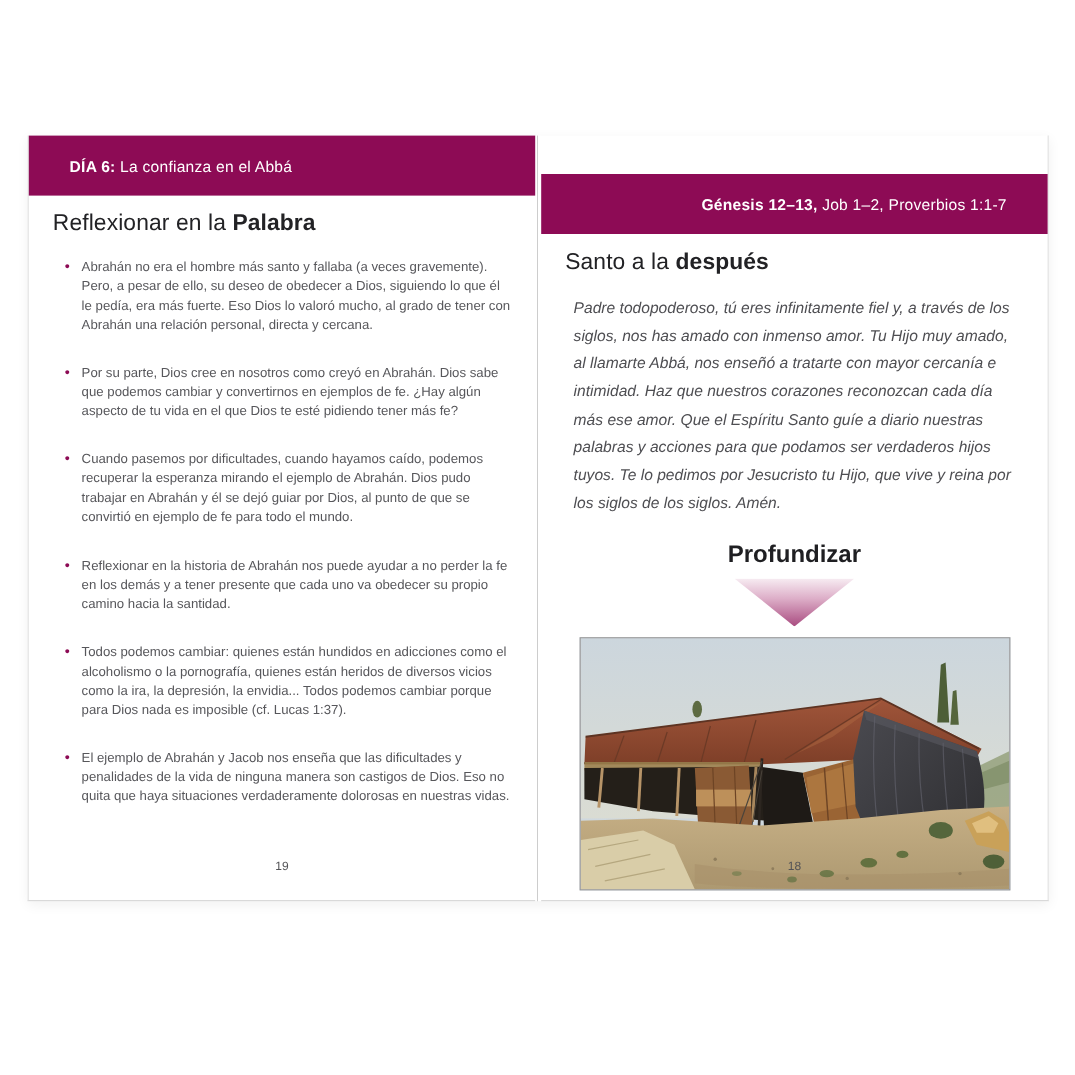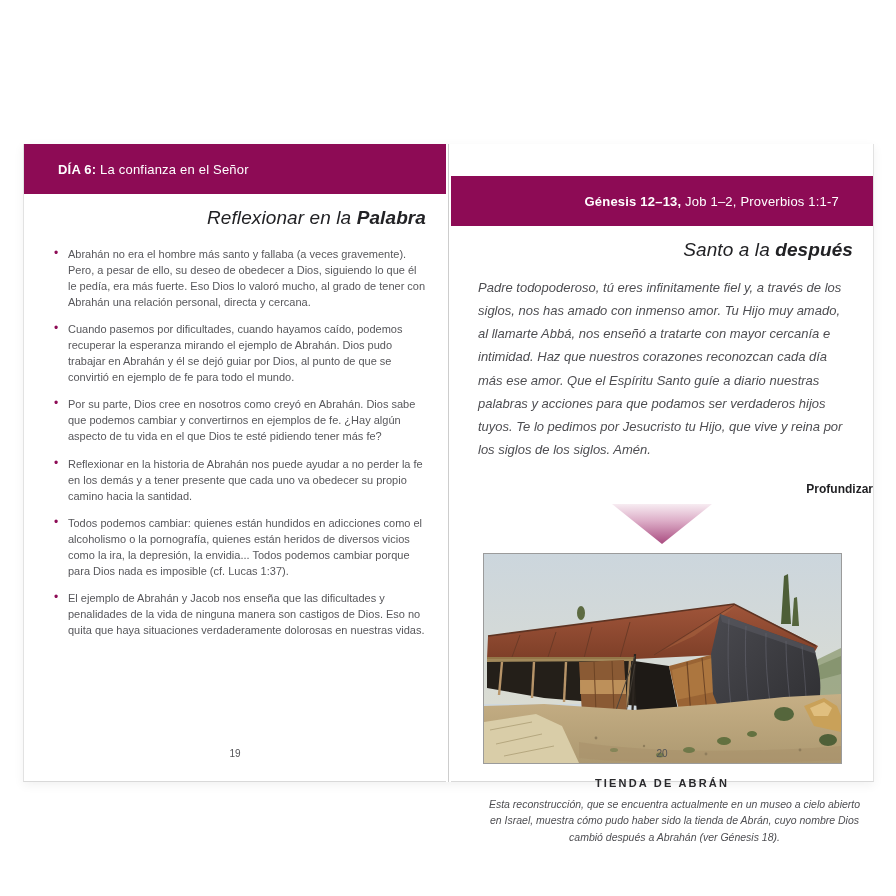--- a/index.html
+++ b/index.html
@@ -6,21 +6,21 @@
   * { box-sizing: border-box; }
   .canvas {
     position: relative;
     width: 896px; height: 896px;
     background: #ffffff;
     font-family: "Liberation Sans", sans-serif;
     overflow: hidden;
   }
   .spread {
     position: absolute;
-    left: 23px; top: 144px;
+    left: 23px; top: 113px;
     width: 851px; height: 638px;
     display: flex;
     box-shadow: 0 3px 10px rgba(0,0,0,0.06);
   }
   .page {
     position: relative;
     flex: 1 1 0;
     background: #ffffff;
     border-bottom: 1px solid #d9d9d9;
   }
@@ -41,35 +41,34 @@
     align-items: center;
     padding: 0 34px;
     font-size: 13px;
     letter-spacing: 0.2px;
   }
   .page-bar.align-right { justify-content: flex-end; margin-top: 32px; }
   .bar-bold { font-weight: 700; white-space: pre; }
   .bar-rest { font-weight: 400; white-space: pre; }
   .page-title {
     margin: 13px 20px 0;
-    text-align: right;
+    text-align: left;
     font-size: 19px;
     font-weight: 400;
     color: #222225;
     letter-spacing: 0.1px;
-    font-style: italic;
   }
   .page-title strong { font-weight: 700; }
   .bullets {
     list-style: none;
     margin: 17px 18px 0 44px;
     padding: 0;
     display: flex;
     flex-direction: column;
-    gap: 11px;
+    gap: 24px;
   }
   .bullets li {
     position: relative;
     font-size: 11px;
     line-height: 1.46;
     color: #57575b;
   }
   .bullets li::before {
     content: "\2022";
     position: absolute;
@@ -87,22 +86,22 @@
   .prayer {
     margin: 15px 27px 0;
     font-style: italic;
     font-size: 13px;
     line-height: 1.78;
     text-align: left;
     color: #4e4e52;
   }
   .deepen-heading {
     margin: 21px 0 0;
-    text-align: right;
-    font-size: 12px;
+    text-align: center;
+    font-size: 20px;
     font-weight: 700;
     color: #1f1f22;
   }
   .down-arrow {
     width: 100px; height: 40px;
     margin: 8px auto 0;
     clip-path: polygon(0 0, 100% 0, 50% 100%);
     background: linear-gradient(180deg, #f7ecf2 0%, #ddaec8 42%, #a94c80 100%);
   }
   .figure { margin: 9px auto 0; width: 359px; }
@@ -132,29 +131,29 @@
 </style>
 </head>
 <body>
 
 <div class="canvas">
   <div class="spread">
 
     <section class="page left">
       <header class="page-bar">
         <span class="bar-bold">DÍA 6:</span>
-          <span class="bar-rest"> La confianza en el Señor</span>
+          <span class="bar-rest"> La confianza en el Abbá</span>
       </header>
 
       <h1 class="page-title"><span>Reflexionar en la </span><strong>Palabra</strong></h1>
 
       <ul class="bullets">
         <li>Abrahán no era el hombre más santo y fallaba (a veces gravemente). Pero, a pesar de ello, su deseo de obedecer a Dios, siguiendo lo que él le pedía, era más fuerte. Eso Dios lo valoró mucho, al grado de tener con Abrahán una relación personal, directa y cercana.</li>
+        <li>Por su parte, Dios cree en nosotros como creyó en Abrahán. Dios sabe que podemos cambiar y convertirnos en ejemplos de fe. ¿Hay algún aspecto de tu vida en el que Dios te esté pidiendo tener más fe?</li>
         <li>Cuando pasemos por dificultades, cuando hayamos caído, podemos recuperar la esperanza mirando el ejemplo de Abrahán. Dios pudo trabajar en Abrahán y él se dejó guiar por Dios, al punto de que se convirtió en ejemplo de fe para todo el mundo.</li>
-        <li>Por su parte, Dios cree en nosotros como creyó en Abrahán. Dios sabe que podemos cambiar y convertirnos en ejemplos de fe. ¿Hay algún aspecto de tu vida en el que Dios te esté pidiendo tener más fe?</li>
         <li>Reflexionar en la historia de Abrahán nos puede ayudar a no perder la fe en los demás y a tener presente que cada uno va obedecer su propio camino hacia la santidad.</li>
         <li>Todos podemos cambiar: quienes están hundidos en adicciones como el alcoholismo o la pornografía, quienes están heridos de diversos vicios como la ira, la depresión, la envidia... Todos podemos cambiar porque para Dios nada es imposible (cf. Lucas 1:37).</li>
         <li>El ejemplo de Abrahán y Jacob nos enseña que las dificultades y penalidades de la vida de ninguna manera son castigos de Dios. Eso no quita que haya situaciones verdaderamente dolorosas en nuestras vidas.</li>
       </ul>
 
       <div class="page-num">19</div>
     </section>
 
     <div class="gutter"></div>
 
@@ -267,23 +266,19 @@
             <ellipse cx="205" cy="196" rx="6" ry="3" fill="#5f7040" opacity="0.8"></ellipse>
             <ellipse cx="176" cy="201" rx="4" ry="2.5" fill="#5f7040" opacity="0.7"></ellipse>
             <ellipse cx="130" cy="196" rx="4" ry="2" fill="#6b7a4a" opacity="0.6"></ellipse>
 
             <circle cx="112" cy="184" r="1.4" fill="#8f7d5c"></circle>
             <circle cx="160" cy="192" r="1.2" fill="#8f7d5c"></circle>
             <circle cx="222" cy="200" r="1.4" fill="#8f7d5c"></circle>
             <circle cx="316" cy="196" r="1.4" fill="#8f7d5c"></circle>
           </svg>
         </div>
-        <figcaption>
-          <div class="caption-title">TIENDA DE ABRÁN</div>
-          <p class="caption-text">Esta reconstrucción, que se encuentra actualmente en un museo a cielo abierto en Israel, muestra cómo pudo haber sido la tienda de Abrán, cuyo nombre Dios cambió después a Abrahán (ver Génesis 18).</p>
-        </figcaption>
       </figure>
 
-      <div class="page-num">20</div>
+      <div class="page-num">18</div>
     </section>
 
   </div>
 </div>
 
 </body></html>

